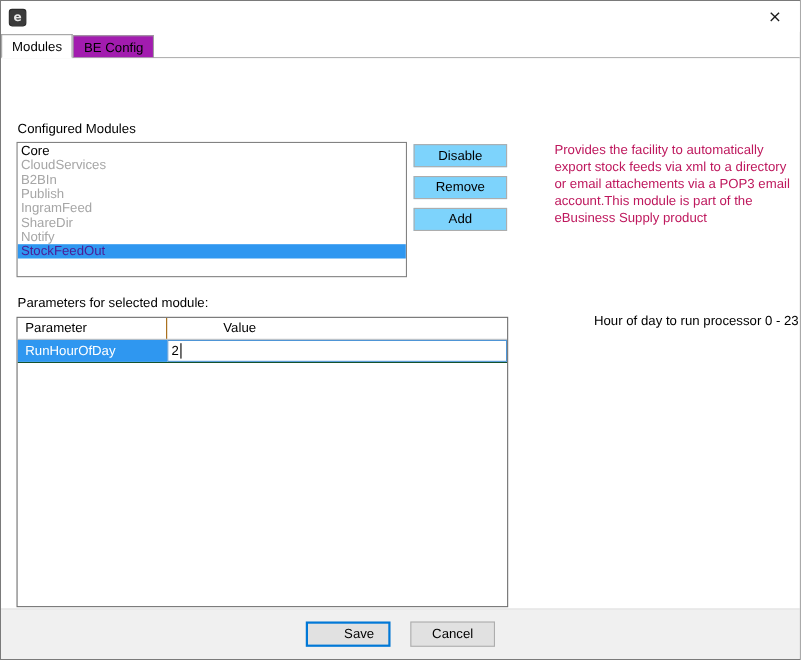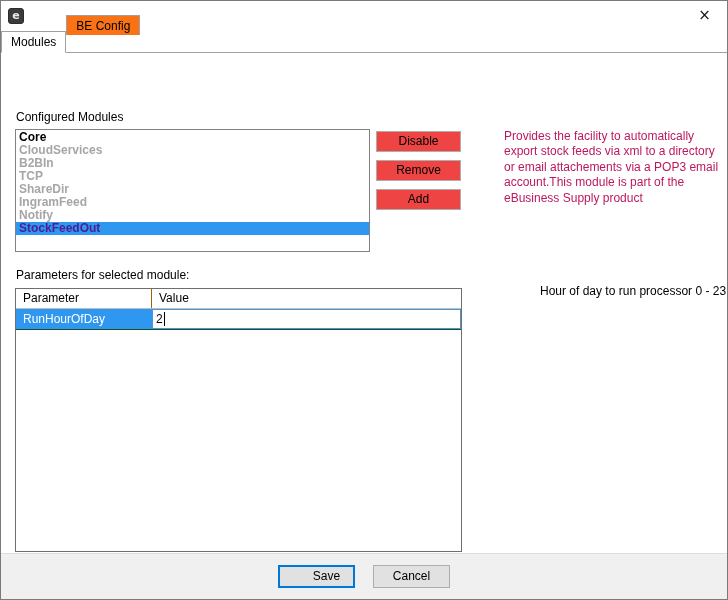--- a/index.html
+++ b/index.html
@@ -108,24 +108,24 @@
     position: relative;
   }
   .tab.active {
     background: #ffffff;
     border: 1px solid #a0a0a0;
     border-bottom: 1px solid #ffffff;
     margin-bottom: -1px;
     z-index: 2;
   }
   .tab.inactive {
-    background: #f97316;
+    background: #a21caf;
     border: 1px solid #a0a0a0;
     border-bottom: none;
-    margin-bottom: 17px;
+    margin-bottom: 0px;
     height: 20px;
     z-index: 1;
   }
 
   
   #content {
     position: relative;
     flex: 1 1 auto;
     background: #ffffff;
   }
@@ -143,21 +143,20 @@
     position: absolute;
     left: 14px;
     top: 76px;
     width: 355px;
     height: 123px;
     box-sizing: border-box;
     border: 1px solid #828282;
     background: #ffffff;
     overflow: hidden;
     padding-top: 1px;
-    font-weight: bold;
   }
   .module-row {
     height: 13px;
     line-height: 13px;
     font-size: 12px;
     padding-left: 3px;
     white-space: nowrap;
     cursor: default;
   }
   .module-row.enabled { color: #000000; }
@@ -167,21 +166,21 @@
     color: #4c1d95;
   }
 
   
   .side-button {
     position: absolute;
     left: 375px;
     width: 85px;
     height: 21px;
     box-sizing: border-box;
-    background: #ef4444;
+    background: #7dd3fc;
     border: 1px solid #adadad;
     font-family: "Liberation Sans", sans-serif;
     font-size: 12px;
     color: #000000;
     text-align: center;
     line-height: 19px;
     cursor: default;
     padding: 0;
   }
   #btn-disable { top: 78px; }
@@ -229,21 +228,21 @@
   }
   .grid-head-cell {
     font-size: 12px;
     line-height: 19px;
     color: #000000;
     padding-left: 7px;
     box-sizing: border-box;
     white-space: nowrap;
   }
   .col-param { width: 136px; flex: 0 0 136px; border-right: 1px solid #a16207; }
-  .col-value { flex: 1 1 auto; }
+  .col-value { flex: 1 1 auto; margin-left: 44px; }
 
   #grid-row {
     display: flex;
     height: 20px;
     border-bottom: 1px solid #14532d;
   }
   #cell-param {
     width: 136px;
     flex: 0 0 136px;
     box-sizing: border-box;
@@ -334,23 +333,23 @@
   </div>
 
   <div id="content">
 
     <div class="section-label" style="left:15px; top:57px;">Configured Modules</div>
 
     <div id="modules-list">
       <div class="module-row enabled">Core</div>
       <div class="module-row disabled">CloudServices</div>
       <div class="module-row disabled">B2BIn</div>
-      <div class="module-row disabled">TCP</div>
+      <div class="module-row disabled">Publish</div>
+      <div class="module-row disabled">IngramFeed</div>
       <div class="module-row disabled">ShareDir</div>
-      <div class="module-row disabled">IngramFeed</div>
       <div class="module-row disabled">Notify</div>
       <div class="module-row selected">StockFeedOut</div>
     </div>
 
     <button class="side-button" id="btn-disable">Disable</button>
     <button class="side-button" id="btn-remove">Remove</button>
     <button class="side-button" id="btn-add">Add</button>
 
     <div id="module-description">Provides the facility to automatically export stock feeds via xml to a directory or email attachements via a POP3 email account.This module is part of the eBusiness Supply product</div>
 

